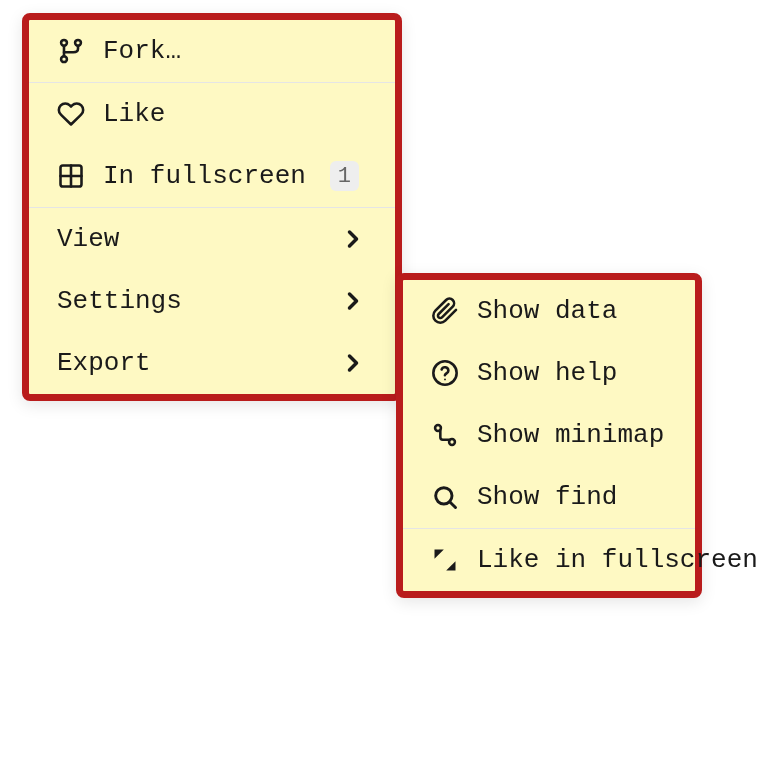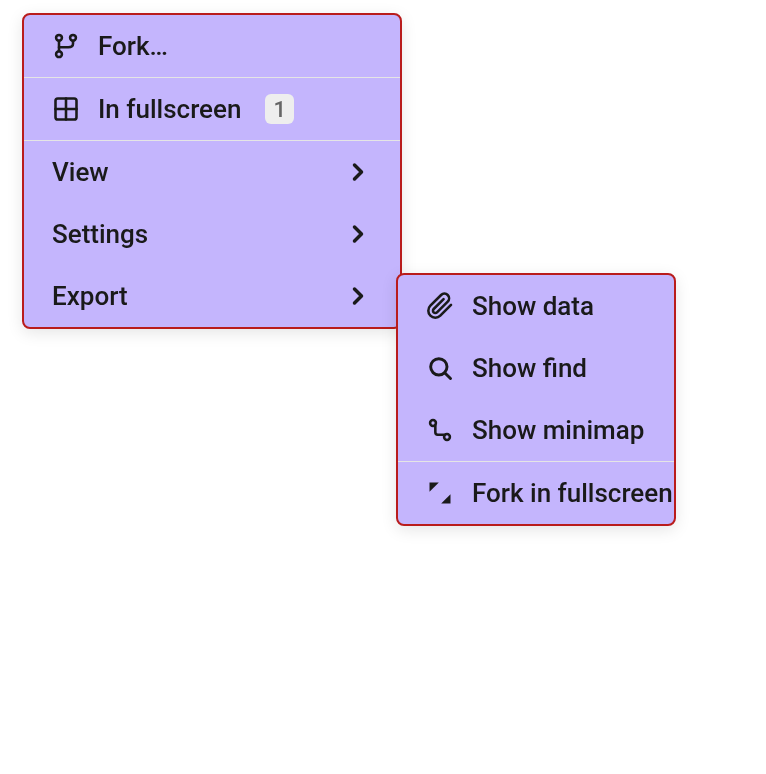--- a/index.html
+++ b/index.html
@@ -6,34 +6,35 @@
     body {
       font-family: -apple-system, BlinkMacSystemFont, "Segoe UI", Roboto, Helvetica, Arial, sans-serif;
       background: #ffffff;
       width: 766px;
       height: 774px;
       position: relative;
       overflow: hidden;
     }
     .menu {
       position: absolute;
-      background: #c4b5fd;
-      border: 2px solid #b91c1c;
+      background: #fef9c3;
+      border: 7px solid #b91c1c;
       border-radius: 8px;
       box-shadow: 0 4px 16px rgba(0,0,0,0.1);
+      font-family: Liberation Mono, monospace;
     }
     .menu-primary {
       left: 22px;
       top: 13px;
       width: 380px;
     }
     .menu-secondary {
       left: 396px;
       top: 273px;
-      width: 280px;
+      width: 306px;
     }
     .menu-item {
       display: flex;
       align-items: center;
       padding: 16px 28px;
       cursor: pointer;
       font-size: 26px;
       font-weight: 500;
       color: #1a1a1a;
       gap: 18px;
@@ -88,20 +89,28 @@
         <path d="M6 7.5 L6 16.5"></path>
         <path d="M18 7.5 L18 10 Q18 13 14 13 L6 13"></path>
       </svg>
     </span>
     <span class="label">Fork…</span>
   </div>
   <div class="divider"></div>
   <div class="menu-item">
     <span class="icon">
       <svg viewBox="0 0 24 24" fill="none" stroke="#1a1a1a" stroke-width="2.2" stroke-linecap="round" stroke-linejoin="round">
+        <path d="M20.8 4.6a5.5 5.5 0 0 0-7.8 0L12 5.6l-1-1a5.5 5.5 0 0 0-7.8 7.8l1 1L12 21l7.8-7.6 1-1a5.5 5.5 0 0 0 0-7.8z"></path>
+      </svg>
+    </span>
+    <span class="label">Like</span>
+  </div>
+  <div class="menu-item">
+    <span class="icon">
+      <svg viewBox="0 0 24 24" fill="none" stroke="#1a1a1a" stroke-width="2.2" stroke-linecap="round" stroke-linejoin="round">
         <rect x="3" y="3" width="18" height="18" rx="2"></rect>
         <line x1="12" y1="3" x2="12" y2="21"></line>
         <line x1="3" y1="12" x2="21" y2="12"></line>
       </svg>
     </span>
     <span class="label">In fullscreen</span>
     <span class="badge">1</span>
   </div>
   <div class="divider"></div>
   <div class="menu-item menu-item-noicon">
@@ -137,40 +146,50 @@
   <div class="menu-item">
     <span class="icon">
       <svg viewBox="0 0 24 24" fill="none" stroke="#1a1a1a" stroke-width="2.2" stroke-linecap="round" stroke-linejoin="round">
         <path d="M21.44 11.05l-9.19 9.19a6 6 0 0 1-8.49-8.49l9.19-9.19a4 4 0 0 1 5.66 5.66l-9.2 9.19a2 2 0 0 1-2.83-2.83l8.49-8.48"></path>
       </svg>
     </span>
     <span class="label">Show data</span>
   </div>
   <div class="menu-item">
     <span class="icon">
-      <svg viewBox="0 0 24 24" fill="none" stroke="#1a1a1a" stroke-width="2.5" stroke-linecap="round" stroke-linejoin="round">
-        <circle cx="11" cy="11" r="7"></circle>
-        <line x1="21" y1="21" x2="16" y2="16"></line>
+      <svg viewBox="0 0 24 24" fill="none" stroke="#1a1a1a" stroke-width="2.2" stroke-linecap="round" stroke-linejoin="round">
+        <circle cx="12" cy="12" r="10"></circle>
+        <path d="M9.1 9a3 3 0 0 1 5.8 1c0 2-3 2.5-3 4"></path>
+        <circle cx="12" cy="17.5" r="0.8" fill="#1a1a1a" stroke="none"></circle>
       </svg>
     </span>
-    <span class="label">Show find</span>
+    <span class="label">Show help</span>
   </div>
   <div class="menu-item">
     <span class="icon">
       <svg viewBox="0 0 24 24" fill="none" stroke="#1a1a1a" stroke-width="2.2" stroke-linecap="round" stroke-linejoin="round">
         <circle cx="6" cy="6" r="2.5"></circle>
         <circle cx="18" cy="18" r="2.5"></circle>
         <path d="M8 8 L8 14 Q8 16 10 16 L16 16"></path>
       </svg>
     </span>
     <span class="label">Show minimap</span>
   </div>
+  <div class="menu-item">
+    <span class="icon">
+      <svg viewBox="0 0 24 24" fill="none" stroke="#1a1a1a" stroke-width="2.5" stroke-linecap="round" stroke-linejoin="round">
+        <circle cx="11" cy="11" r="7"></circle>
+        <line x1="21" y1="21" x2="16" y2="16"></line>
+      </svg>
+    </span>
+    <span class="label">Show find</span>
+  </div>
   <div class="divider"></div>
   <div class="menu-item">
     <span class="icon">
       <svg viewBox="0 0 24 24" fill="#1a1a1a">
         <polygon points="3,3 11,3 3,11"></polygon>
         <polygon points="21,21 13,21 21,13"></polygon>
       </svg>
     </span>
-    <span class="label">Fork in fullscreen</span>
+    <span class="label">Like in fullscreen</span>
   </div>
 </div>
 
 </body></html>

